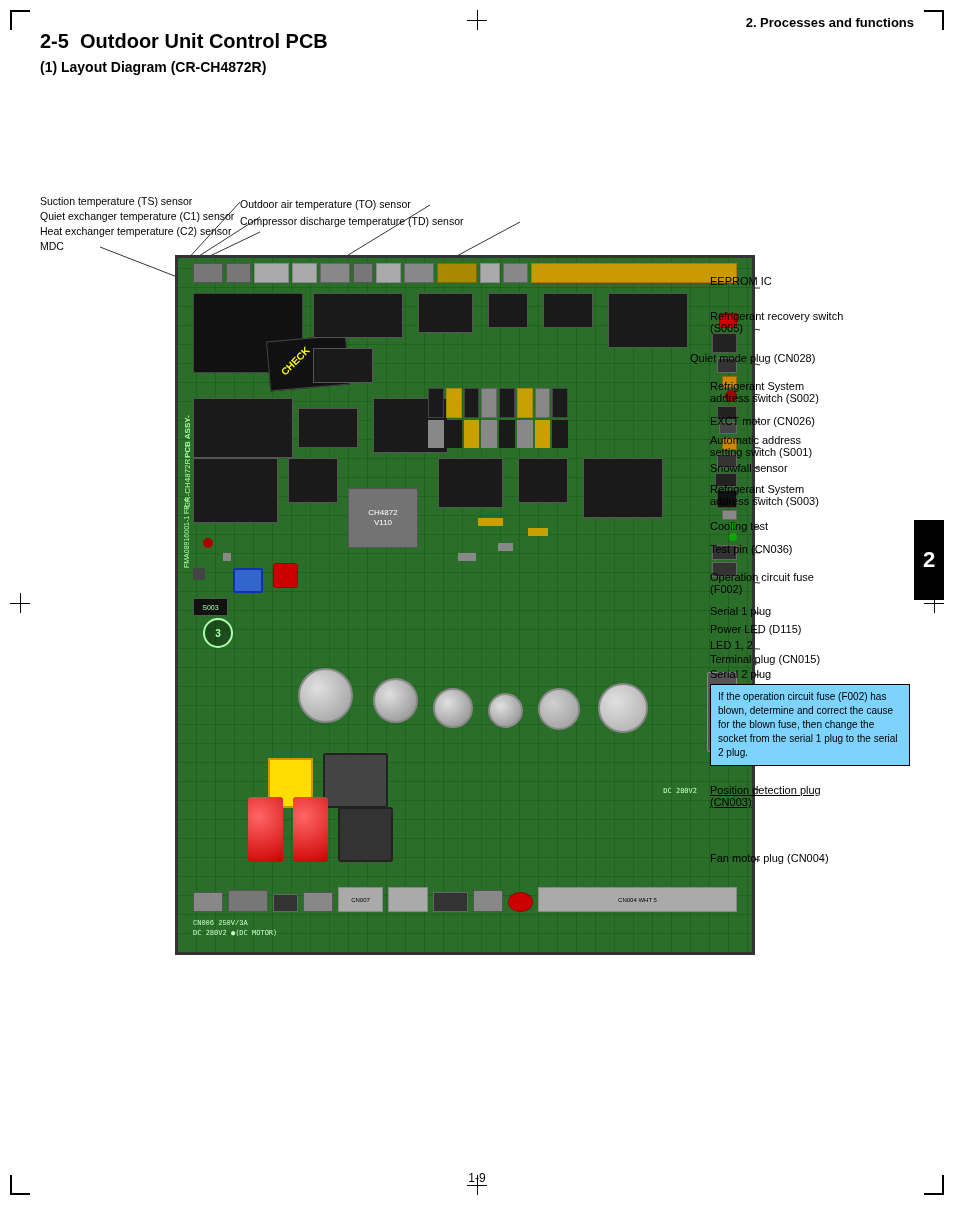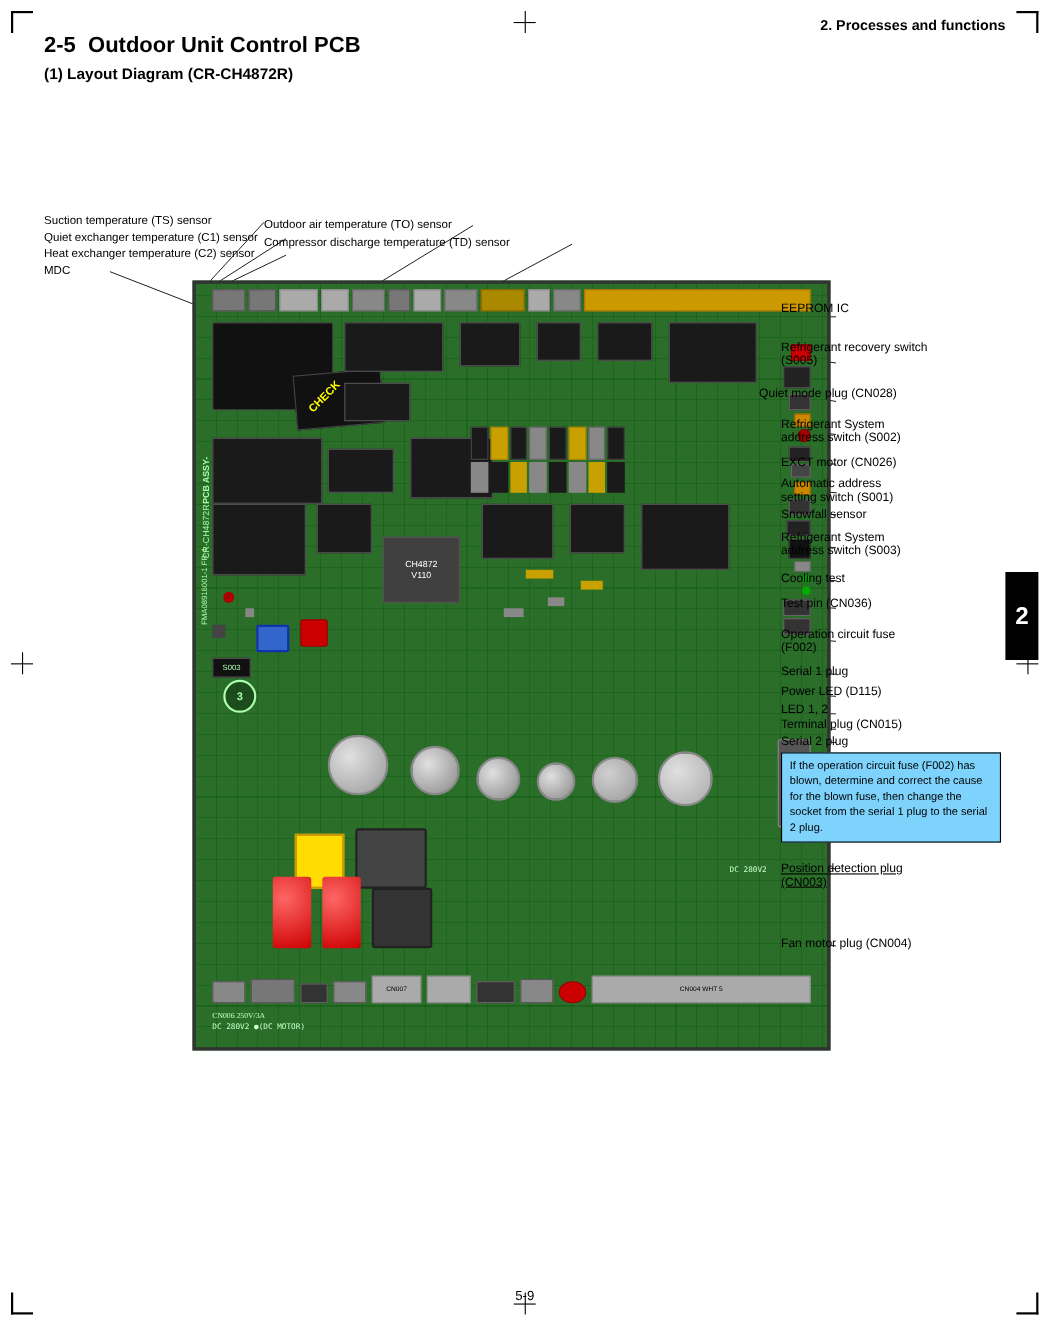--- a/index.html
+++ b/index.html
@@ -347,21 +347,21 @@
         <div style="background:#888; border:1px solid #666; height:20px; width:25px;"></div>
         <div style="background:#cc9900; border:1px solid #aa7700; height:20px; flex:1;"></div>
       </div>
 
       <div style="position:absolute; top:35px; left:15px; background:#111; border:1px solid #444; width:110px; height:80px; border-radius:2px;"></div>
 
       <div style="position:absolute; top:80px; left:90px; background:#111; border:1px solid #444; width:80px; height:50px; transform:rotate(-5deg);">
         <div style="color:#ffff00; font-size:10px; font-weight:bold; padding:5px; transform:rotate(-40deg); transform-origin:center;">CHECK</div>
       </div>
 
-      <div style="position:absolute; top:230px; left:170px; background:#404040; border:1px solid #555; width:70px; height:60px; display:flex; align-items:center; justify-content:center;">
+      <div style="position:absolute; top:230px; left:170px; background:#737373; border:1px solid #555; width:70px; height:60px; display:flex; align-items:center; justify-content:center;">
         <span style="color:#fff; font-size:8px; text-align:center; line-height:1.2;">CH4872<br>V110</span>
       </div>
 
       <div style="position:absolute; top:35px; left:135px; background:#1a1a1a; border:1px solid #555; width:90px; height:45px;"></div>
       <div style="position:absolute; top:90px; left:135px; background:#1a1a1a; border:1px solid #555; width:60px; height:35px;"></div>
       <div style="position:absolute; top:35px; left:240px; background:#1a1a1a; border:1px solid #555; width:55px; height:40px;"></div>
       <div style="position:absolute; top:35px; left:310px; background:#1a1a1a; border:1px solid #555; width:40px; height:35px;"></div>
       <div style="position:absolute; top:35px; left:365px; background:#1a1a1a; border:1px solid #555; width:50px; height:35px;"></div>
       <div style="position:absolute; top:35px; left:430px; background:#1a1a1a; border:1px solid #555; width:80px; height:55px;"></div>
 
@@ -431,21 +431,21 @@
         <div style="background:#aaa; border:1px solid #888; height:25px; width:40px;"></div>
         <div style="background:#333; border:1px solid #666; height:20px; width:35px;"></div>
         <div style="background:#888; border:1px solid #555; height:22px; width:30px;"></div>
         <div style="background:#cc0000; border:1px solid #990000; height:20px; width:25px; border-radius:50%;"></div>
 
         <div style="background:#aaa; border:1px solid #888; height:25px; flex:1; display:flex; align-items:center; justify-content:center;">
           <span style="font-size:6px; color:#000;">CN004 WHT 5</span>
         </div>
       </div>
 
-      <div style="position:absolute; bottom:25px; left:15px; color:#ccffcc; font-size:7px; font-family:Liberation Serif, serif; white-space:nowrap;">
+      <div style="position:absolute; bottom:25px; left:15px; color:#ccffcc; font-size:7px; font-family:Liberation Mono, monospace; white-space:nowrap;">
         CN006 250V/3A
       </div>
       <div style="position:absolute; bottom:15px; left:15px; color:#ccffcc; font-size:7px; font-family:monospace; white-space:nowrap;">
         DC 280V2 ●(DC MOTOR)
       </div>
 
       <div style="position:absolute; bottom:200px; right:15px; background:#555; border:1px solid #888; width:30px; height:80px; display:flex; align-items:center; justify-content:center; border-radius:2px;">
         <span style="color:#fff; font-size:7px; writing-mode:vertical-rl; letter-spacing:1px;">014D01</span>
       </div>
 
@@ -556,14 +556,14 @@
 
     <div style="position:absolute; top:762px; right:0; width:200px; font-size:11px;">
       <span>Fan motor plug (CN004)</span>
     </div>
 
   </div>
 
 </div>
 
 <div class="page-number">
-  <span>5-9</span>
+  <span>1-9</span>
 </div>
 
 </body></html>

